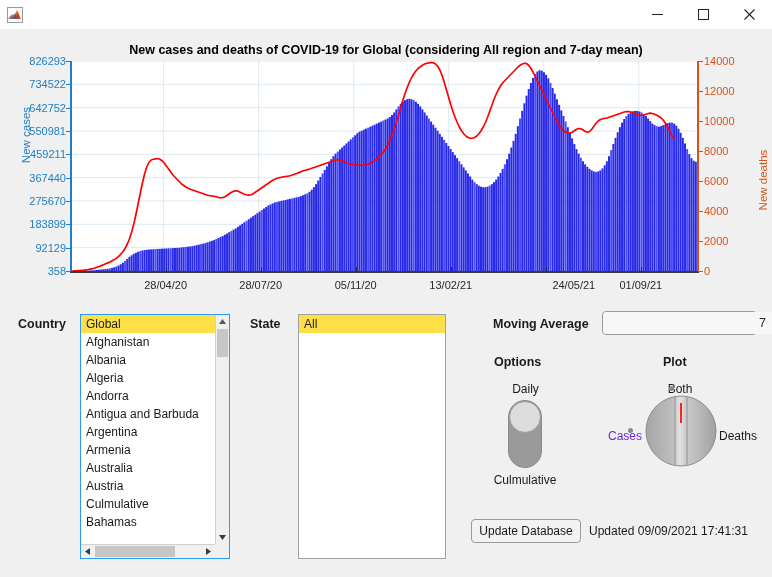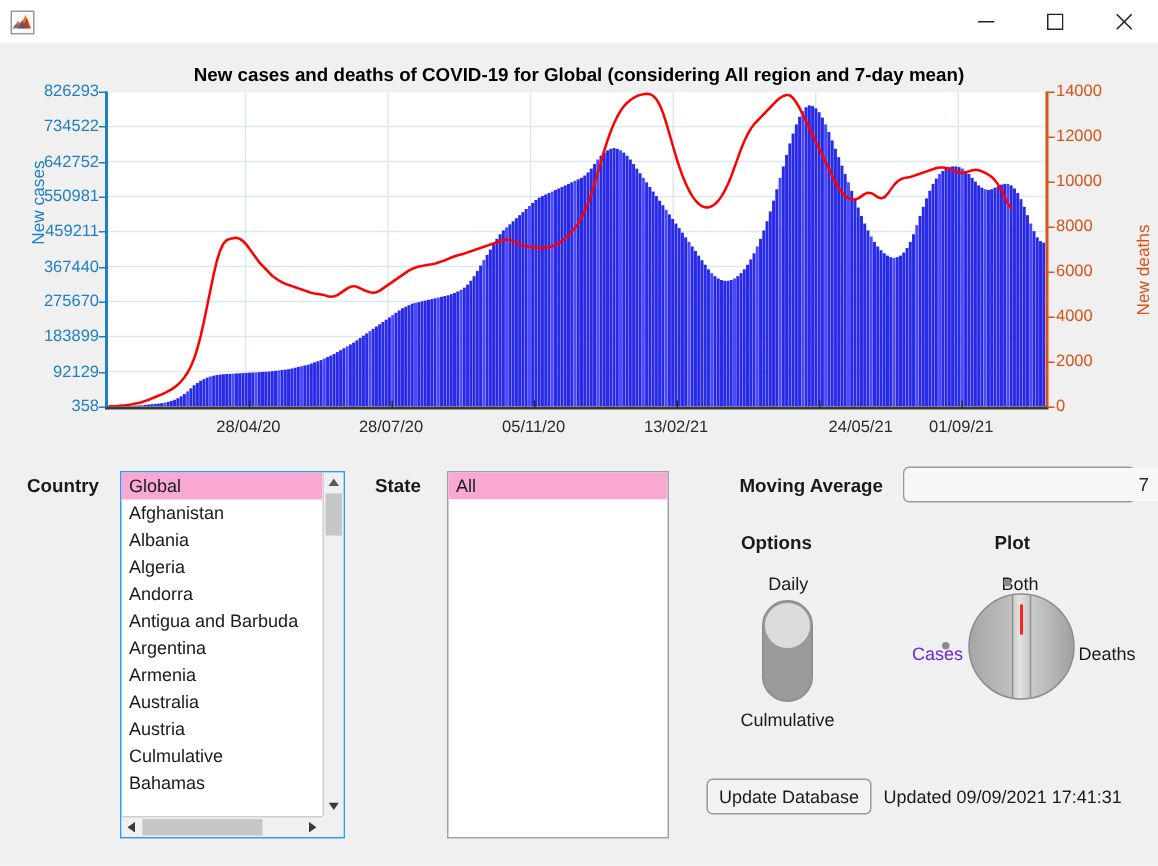--- a/index.html
+++ b/index.html
@@ -205,21 +205,21 @@
   .lb-item {
     height: 18px;
     line-height: 18px;
     padding-left: 5px;
     font-size: 12px;
     color: #1a1a1a;
     white-space: nowrap;
     box-sizing: border-box;
   }
   .lb-item.selected {
-    background: #f9a8d4;
+    background: #fde047;
   }
   
   .vscroll {
     position: absolute;
     right: 0; top: 0;
     width: 14px; bottom: 14px;
     background: #f0f0f0;
     border-left: 1px solid #cfcfcf;
     box-sizing: border-box;
   }

